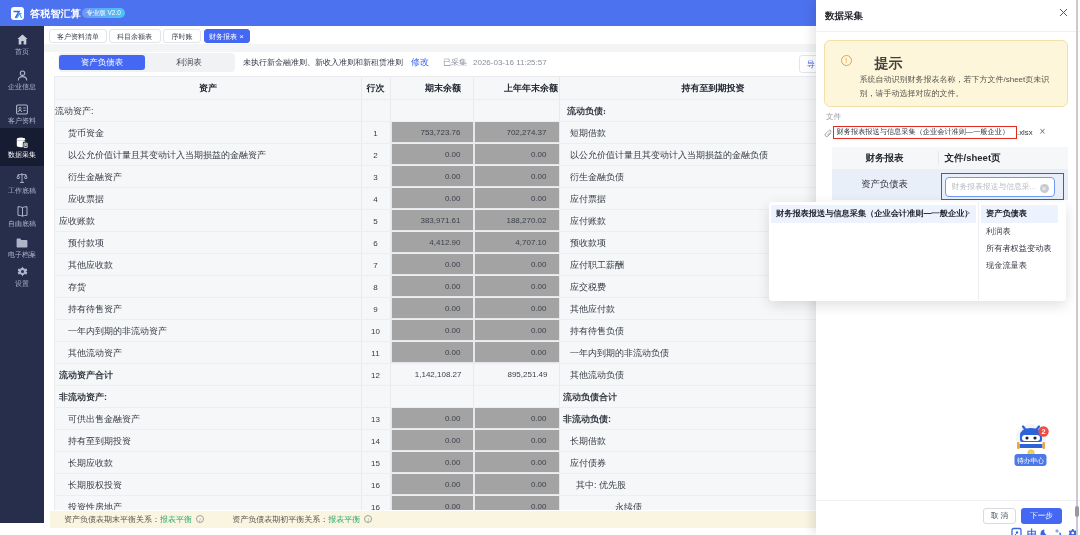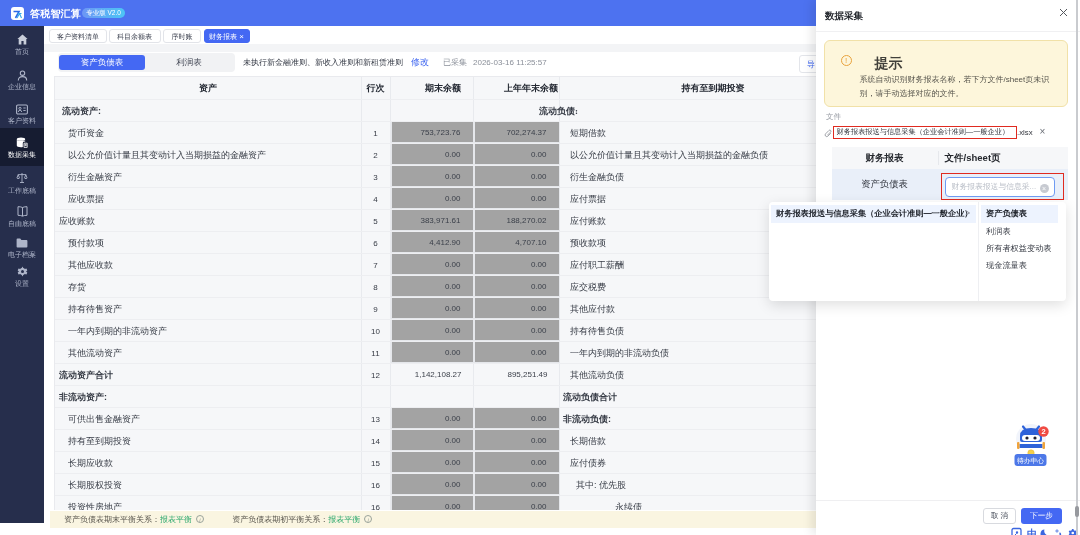--- a/index.html
+++ b/index.html
@@ -141,29 +141,29 @@
     <div class="hdr" style="left:306px; width:29px; text-align:center;">行次</div>
     <div class="hdr" style="left:335px; width:71px; text-align:right;">期末余额</div>
     <div class="hdr" style="left:418px; width:85px; text-align:right;">上年年末余额</div>
     <div class="hdr" style="left:505px; width:306px; text-align:center;">持有至到期投资</div>
     <div class="vline" style="left:306px;"></div>
     <div class="vline" style="left:335px;"></div>
     <div class="vline" style="left:418px;"></div>
     <div class="vline" style="left:504px;"></div>
     <div id="rows">
         <div class="row sect" style="top:22px;">
-          <div class="rname" style="left:7px;font-weight:bold;">流动资产:</div>
+          <div class="rname" style="left:0;font-weight:normal;">流动资产:</div>
           <div class="rnum"></div>
           <div class="c1">
             <span class="amt"></span>
           </div>
           <div class="c2">
             <span class="amt"></span>
           </div>
-          <div class="rname2" style="left:484px;font-weight:bold;font-family:Liberation Serif, serif;">流动负债:</div>
+          <div class="rname2" style="left:512px;font-weight:bold;font-family:Liberation Serif, serif;">流动负债:</div>
         </div>
         <div class="row" style="top:44px;">
           <div class="rname" style="left:13px;">货币资金</div>
           <div class="rnum">1</div>
           <div class="c1 cw">
             <span class="amt">753,723.76</span>
           </div>
           <div class="c2 cw">
             <span class="amt">702,274.37</span>
           </div>

